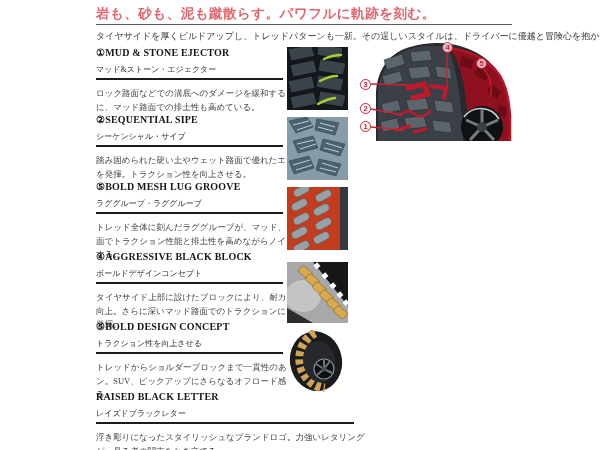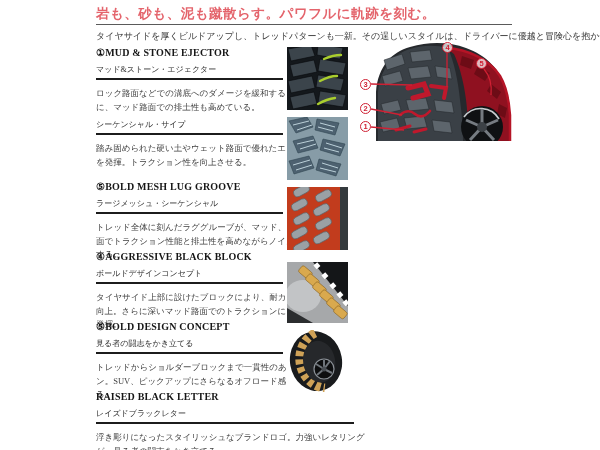--- a/index.html
+++ b/index.html
@@ -45,42 +45,43 @@
   <div class="intro-text">タイヤサイドを厚くビルドアップし、トレッドパターンも一新。その逞しいスタイルは、ドライバーに優越と冒険心を抱かせる。</div>
 
   <div class="sec s1">
     <div class="sec-title">①MUD &amp; STONE EJECTOR</div>
     <div class="sec-sub">マッド&amp;ストーン・エジェクター</div>
     <div class="sec-rule"></div>
     <div class="sec-desc">ロック路面などでの溝底へのダメージを緩和するとともに、マッド路面での排土性も高めている。</div>
   </div>
 
   <div class="sec s2">
+    <div class="sec-title">②SEQUENTIAL SIPE</div>
     <div class="sec-sub">シーケンシャル・サイプ</div>
     <div class="sec-rule"></div>
     <div class="sec-desc">踏み固められた硬い土やウェット路面で優れたエッジ効果を発揮。トラクション性を向上させる。</div>
   </div>
 
   <div class="sec s3">
     <div class="sec-title">⑤BOLD MESH LUG GROOVE</div>
-    <div class="sec-sub">ラージメッシュ・シーケンシャル</div>
+    <div class="sec-sub">ラググルーブ・ラググルーブ</div>
     <div class="sec-rule"></div>
     <div class="sec-desc">トレッド全体に刻んだラググルーブが、マッド、ロック路面でトラクション性能と排土性を高めながらノイズを抑制する。</div>
   </div>
 
   <div class="sec s4">
     <div class="sec-title">④AGGRESSIVE BLACK BLOCK</div>
     <div class="sec-sub">ボールドデザインコンセプト</div>
     <div class="sec-rule"></div>
     <div class="sec-desc">タイヤサイド上部に設けたブロックにより、耐カット性を向上。さらに深いマッド路面でのトラクションにも効果を発揮。</div>
   </div>
 
   <div class="sec s5">
     <div class="sec-title">⑤BOLD DESIGN CONCEPT</div>
-    <div class="sec-sub">見る者の闘志をかき立てる</div>
+    <div class="sec-sub">トラクション性を向上させる</div>
     <div class="sec-rule"></div>
     <div class="sec-desc">トレッドからショルダーブロックまで一貫性のあるデザイン。SUV、ピックアップにさらなるオフロード感を演出する。</div>
   </div>
 
   <div class="sec s6">
     <div class="sec-title">RAISED BLACK LETTER</div>
     <div class="sec-sub">レイズドブラックレター</div>
     <div class="sec-rule"></div>
     <div class="sec-desc">浮き彫りになったスタイリッシュなブランドロゴ。力強いレタリングが、見る者の闘志をかき立てる。</div>
   </div>

